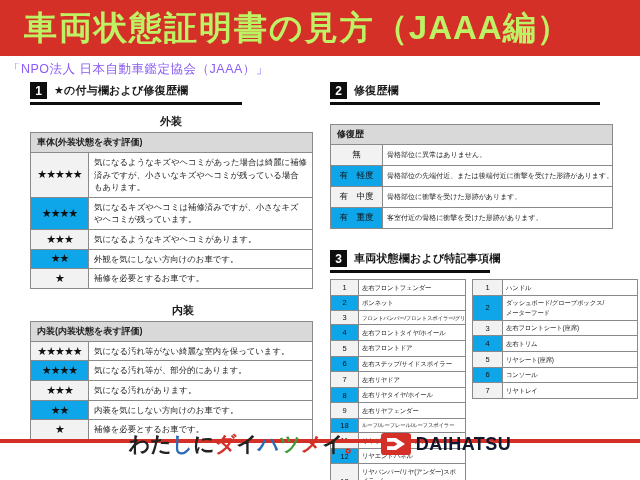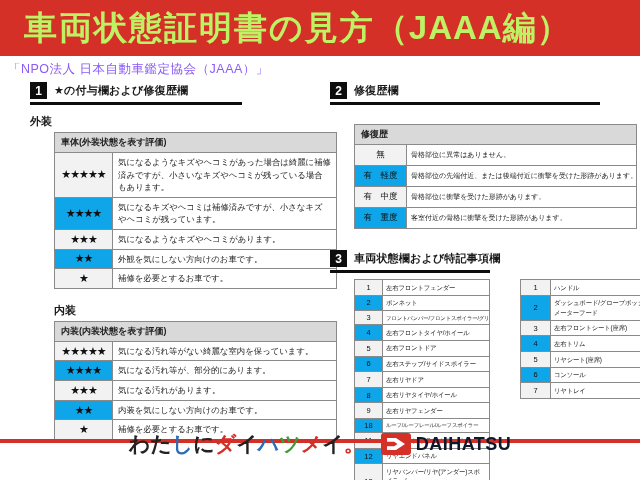--- a/index.html
+++ b/index.html
@@ -18,27 +18,27 @@
   .col-right{position:absolute;left:330px;top:82px;width:306px;}
 
   
   .sec-header{display:flex;align-items:center;gap:7px;border-bottom:3px solid #0d0d0d;
               padding-bottom:3px;}
   .sec1{width:212px;} .sec2{width:270px;} .sec3{width:160px;margin-top:21px;}
   .badge{flex:0 0 auto;width:17px;height:17px;background:#0d0d0d;color:#fff;font-weight:bold;
          font-size:12px;display:flex;align-items:center;justify-content:center;}
   .sec-title{font-weight:bold;font-size:11px;white-space:nowrap;letter-spacing:.2px;}
 
-  .group-label{font-weight:bold;font-size:11px;margin:9px 0 3px 0;}
+  .group-label{font-weight:bold;font-size:11px;margin:9px 0 3px 0;text-align:center;}
   .group-label.second{margin-top:14px;padding-left:24px;}
 
   
   table{border-collapse:collapse;table-layout:fixed;background:#fff;}
   td{border:1px solid #8a8a8a;vertical-align:middle;}
-  .outer{border:1.5px solid #5a5a5a;margin-left:24px;}
+  .outer{border:1.5px solid #5a5a5a;}
   .thead-cell{background:#d9d9d9;font-size:9px;font-weight:bold;padding:3px 6px;color:#222;}
   .alt0{background:#f2f2f2;} .alt1{background:#0ea5e9;}
 
   
   .star-table{width:282px;}
   .star-cell{text-align:center;font-size:11px;letter-spacing:-1px;padding:2px;color:#111;white-space:nowrap;}
   .desc-cell{font-size:8.4px;padding:3px 5px;line-height:1.5;color:#222;background:#fff;}
 
   
   .repair-table{width:282px;margin-top:19px;}

